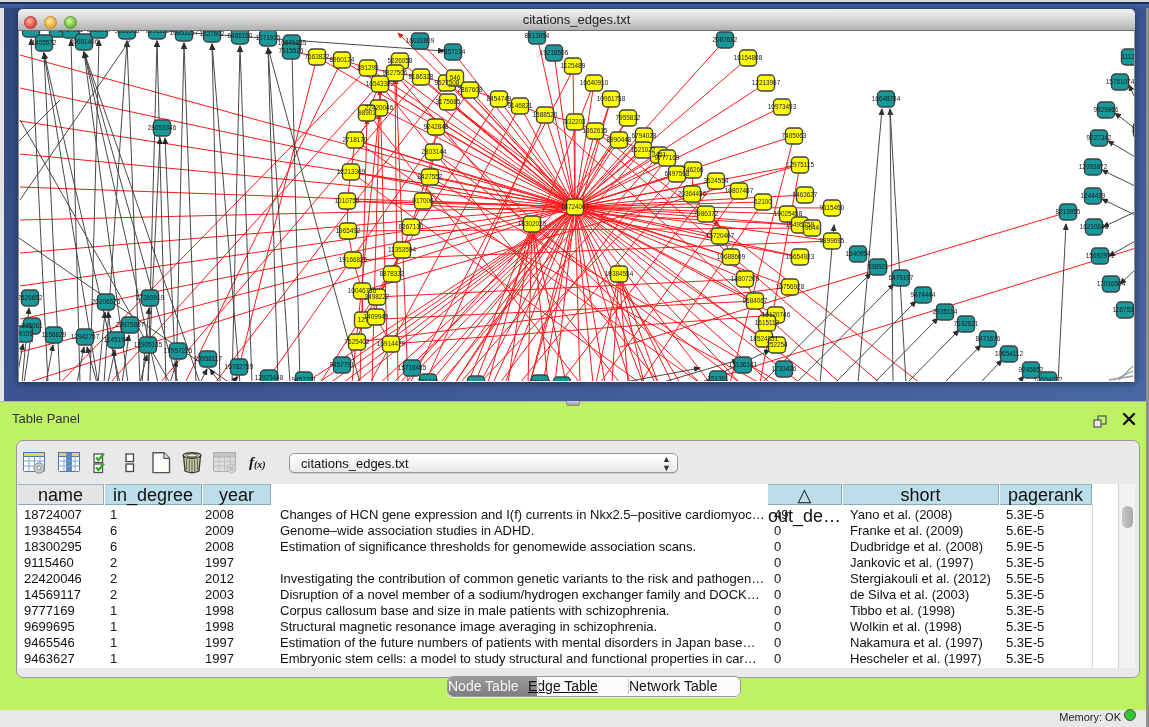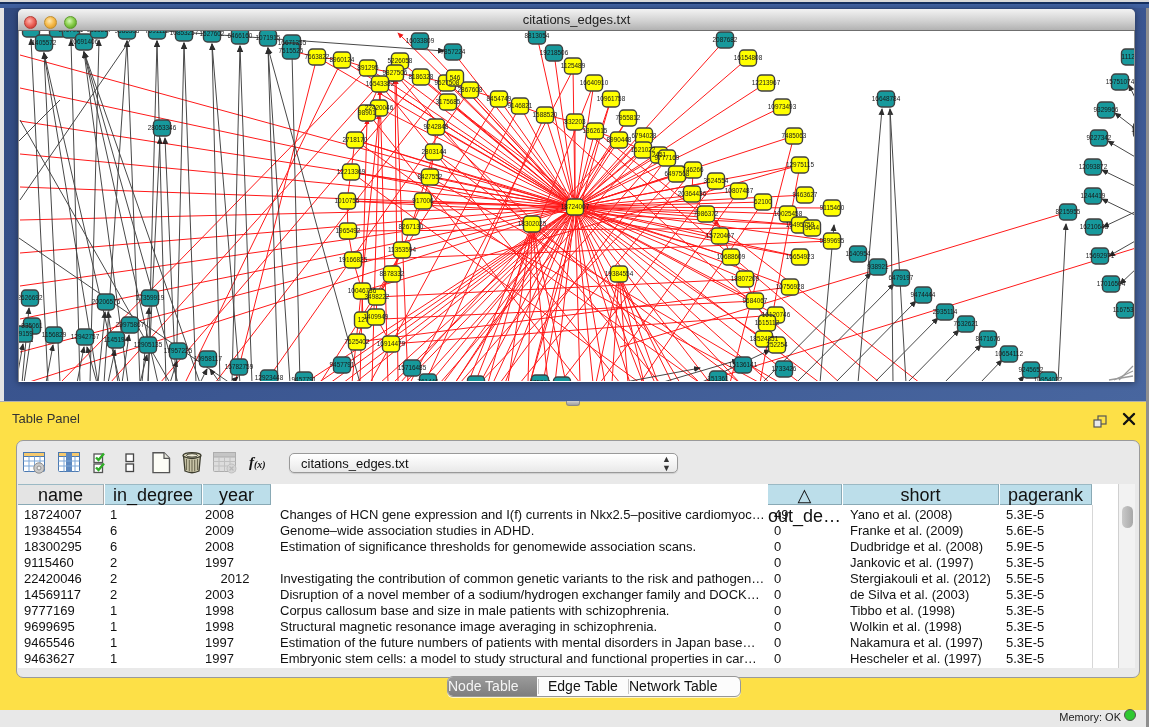--- a/index.html
+++ b/index.html
@@ -11,21 +11,21 @@
 #desktop { position:absolute; left:4px; top:8px; width:1142px; height:393px; background:linear-gradient(160deg, #30497e 0%, #3b5691 55%, #48669f 100%); }
 #leftstrip { position:absolute; left:0; top:8px; width:4px; height:392px; background:#e4e4e4; }
 #rightstrip { position:absolute; right:0; top:8px; width:3px; height:719px; background:#8f8f8f; }
 
 #win { position:absolute; left:18px; top:9px; width:1117px; height:373px; border-radius:5px 5px 0 0; box-shadow:0 1px 6px rgba(0,0,0,0.45); background:#8f8f8f; }
 #titlebar { position:absolute; left:0; top:0; width:100%; height:22px; border-radius:5px 5px 0 0; background:linear-gradient(#f3f3f3, #cfcfcf 60%, #b2b2b2); border-bottom:1px solid #6f6f6f; }
 #titlebar .tl { position:absolute; top:6.5px; width:13px; height:13px; border-radius:50%; }
 #titlebar .t { position:absolute; top:0; width:100%; text-align:center; font-size:13px; line-height:21px; color:#222; }
 #canvas { position:absolute; left:1px; top:22px; width:1115px; height:351px; background:#fff; overflow:hidden; }
 
-#tablepanel { position:absolute; left:0; top:401px; width:1149px; height:309px; background:#fde047; border-top:1px solid #b0b0b0; }
+#tablepanel { position:absolute; left:0; top:401px; width:1149px; height:309px; background:#bef264; border-top:1px solid #b0b0b0; }
 #tp-title { position:absolute; left:12px; top:9px; font-size:13px; color:#333; }
 #tp-icons { position:absolute; right:12px; top:10px; }
 #container { position:absolute; left:16px; top:38px; width:1124px; height:238px; background:#e9e9e9; border:1px solid #9a9a9a; border-radius:7px; }
 #toolbar { position:absolute; left:4px; top:8px; height:28px; width:100%; }
 #toolbar svg.ic { position:absolute; top:0; }
 #combo { position:absolute; left:268px; top:4px; width:389px; height:20px; border:1px solid #999; border-radius:5px; background:linear-gradient(#ffffff,#f2f2f2 60%,#e8e8e8); box-shadow:0 1px 1px rgba(0,0,0,0.12); font-size:13px; color:#111; line-height:19px; padding-left:11px; }
 #combo .arr { position:absolute; right:6px; top:1px; font-size:9px; color:#333; letter-spacing:0; line-height:9px; text-align:center; }
 
 #tbl { position:absolute; left:1px; top:43px; width:1100px; height:184px; background:#fff; font-size:13px; color:#111; }
 #thead { position:absolute; left:0; top:0; width:100%; height:21px; }
@@ -776,21 +776,21 @@
               <span style="left:6px; width:80px;">9115460</span>
               <span style="left:92px; width:80px;">2</span>
               <span style="left:187px; width:60px;">1997</span>
               <span style="left:756px; width:60px;">0</span>
               <span style="left:832px; width:168px;">Jankovic et al. (1997)</span>
               <span style="left:988px; width:86px;">5.3E-5</span>
             </div>
             <div class="row" style="top:64px;">
               <span style="left:6px; width:80px;">22420046</span>
               <span style="left:92px; width:80px;">2</span>
-              <span style="left:187px; width:60px;text-align:center;">2012</span>
+              <span style="left:187px; width:60px;">2012</span>
               <span style="left:262px; width:487px;">Investigating the contribution of common genetic variants to the risk and pathogen…</span>
               <span style="left:756px; width:60px;">0</span>
               <span style="left:832px; width:168px;">Stergiakouli et al. (2012)</span>
               <span style="left:988px; width:86px;">5.5E-5</span>
             </div>
             <div class="row" style="top:80px;">
               <span style="left:6px; width:80px;">14569117</span>
               <span style="left:92px; width:80px;">2</span>
               <span style="left:187px; width:60px;">2003</span>
               <span style="left:262px; width:487px;">Disruption of a novel member of a sodium/hydrogen exchanger family and DOCK…</span>
@@ -835,21 +835,21 @@
               <span style="left:988px; width:86px;">5.3E-5</span>
             </div>
           </div>
           <div style="position:absolute; left:1074px; top:21px; width:1px; height:163px; background:#d7d7d7;"></div>
       </div>
       <div id="vscroll">
           <div class="thumb"></div>
         </div>
       <div id="tabs">
         <div class="seg sel" style="left:0; width:89px;">Node Table</div>
-        <div class="seg" style="left:100px; width:90px;">Edge Table</div>
+        <div class="seg" style="left:80px; width:90px;text-decoration:underline;">Edge Table</div>
         <div class="seg" style="left:181px; width:112px;">Network Table</div>
         <div class="sep" style="left:90px;"></div>
         <div class="sep" style="left:180px;"></div>
       </div>
     </div>
     <div id="memline">Memory: OK</div>
     <div id="memdot"></div>
   </div>
   <div id="rightstrip"></div>
 </div>

